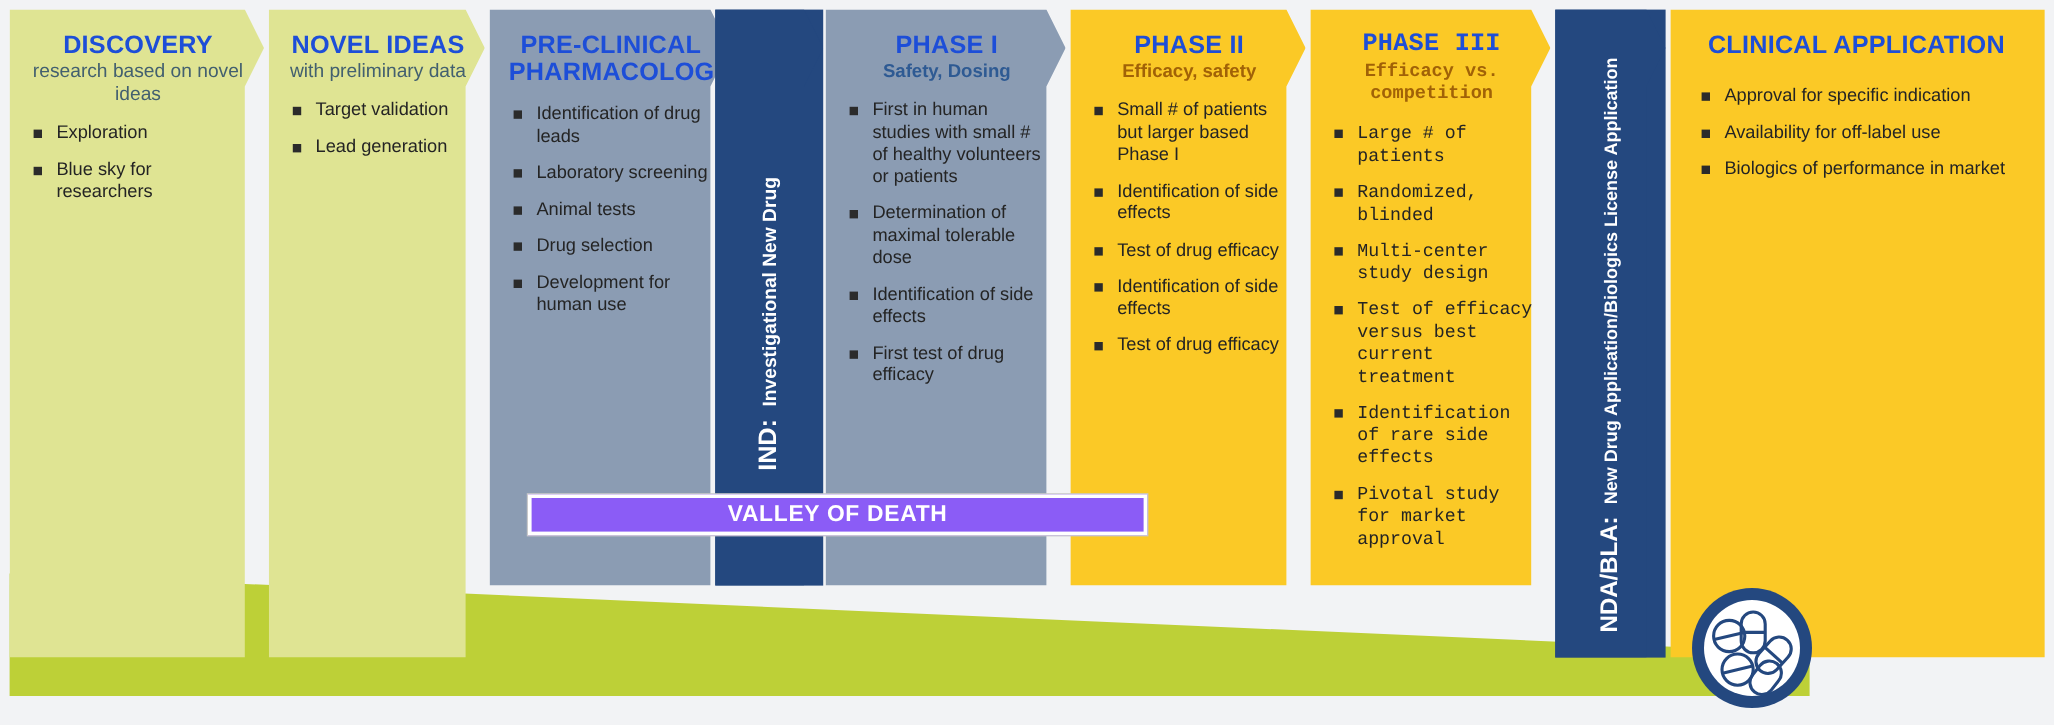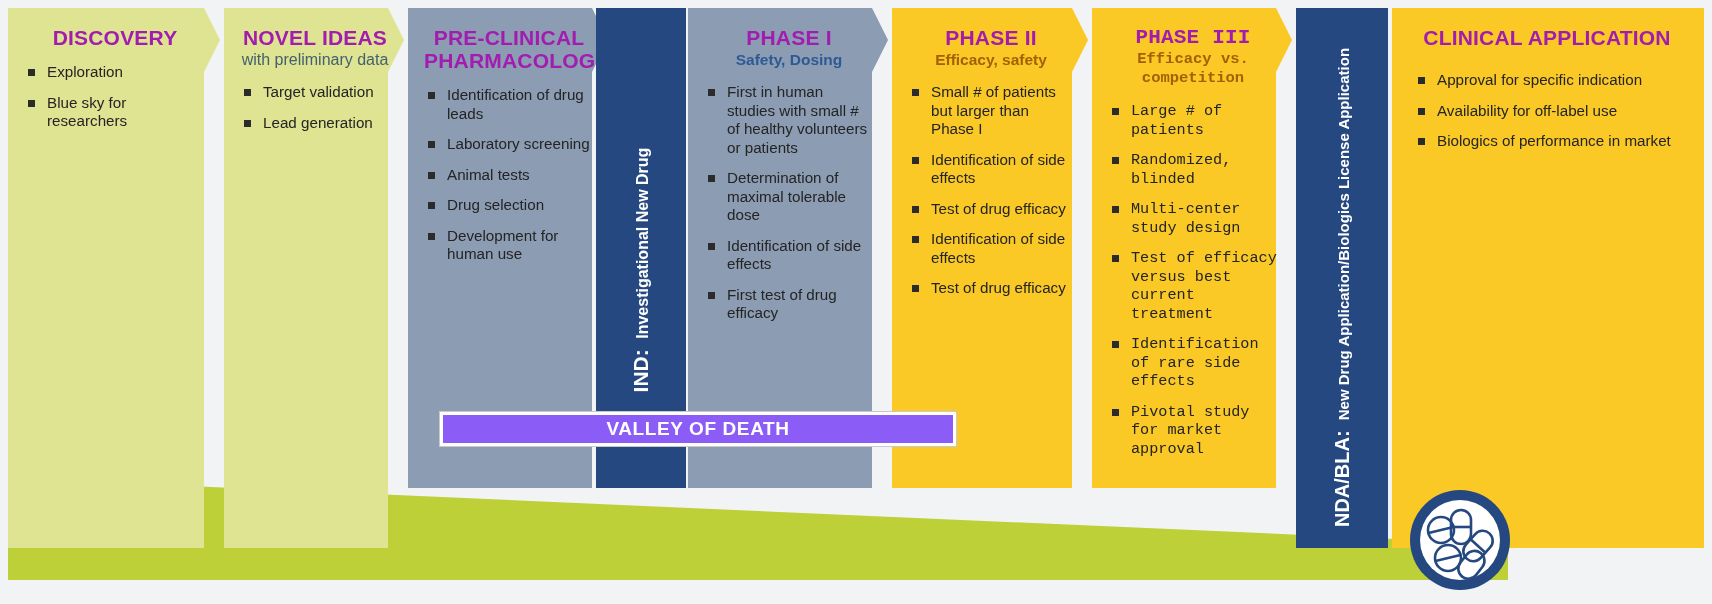--- a/index.html
+++ b/index.html
@@ -43,21 +43,21 @@
     left: 0; top: 0; right: 0; bottom: 0;
     padding: 12px 14px 0 16px;
   }
 
   .p-title {
     text-align: center;
     font-weight: bold;
     font-size: 21px;
     line-height: 23px;
     letter-spacing: 0.2px;
-    color: #a21caf;
+    color: #1d4ed8;
     text-transform: uppercase;
     padding-top: 6px;
   }
   .p-sub {
     text-align: center;
     font-size: 15.5px;
     line-height: 19px;
     font-weight: bold;
     color: #4a6b92;
     margin-top: 1px;
@@ -138,20 +138,21 @@
     <polygon id="wedgePoly" points="8,478 1508,544 1508,580 8,580" fill="#bdd037"></polygon>
   </svg>
 
   <div class="panel" style="left:8px; width:212px; height:540px;">
     <div class="panel-body">
       <svg width="212" height="540" viewBox="0 0 212 540" preserveAspectRatio="none" style="position:absolute;left:0;top:0;">
         <path d="M0,0 L196,0 L212,32 L196,64 L196,540 L0,540 Z" fill="#dfe493"></path>
       </svg>
       <div class="panel-inner">
         <div class="p-title">DISCOVERY</div>
+        <div class="p-sub on-green">research based on novel ideas</div>
         <ul class="bullets">
           <li>Exploration</li>
           <li>Blue sky for researchers</li>
         </ul>
       </div>
     </div>
   </div>
 
   <div class="panel" style="left:224px; width:180px; height:540px;">
     <div class="panel-body">
@@ -217,21 +218,21 @@
 
   <div class="panel" style="left:892px; width:196px; height:480px;">
     <div class="panel-body">
       <svg width="196" height="480" viewBox="0 0 196 480" preserveAspectRatio="none" style="position:absolute;left:0;top:0;">
         <path d="M0,0 L180,0 L196,32 L180,64 L180,480 L0,480 Z" fill="#fbc926"></path>
       </svg>
       <div class="panel-inner">
         <div class="p-title">PHASE II</div>
         <div class="p-sub on-gold">Efficacy, safety</div>
         <ul class="bullets">
-          <li>Small # of patients but larger than Phase I</li>
+          <li>Small # of patients but larger based Phase I</li>
           <li>Identification of side effects</li>
           <li>Test of drug efficacy</li>
           <li>Identification of side effects</li>
           <li>Test of drug efficacy</li>
         </ul>
       </div>
     </div>
   </div>
 
   <div class="panel" style="left:1092px; width:200px; height:480px;font-family:Liberation Mono, monospace;">

